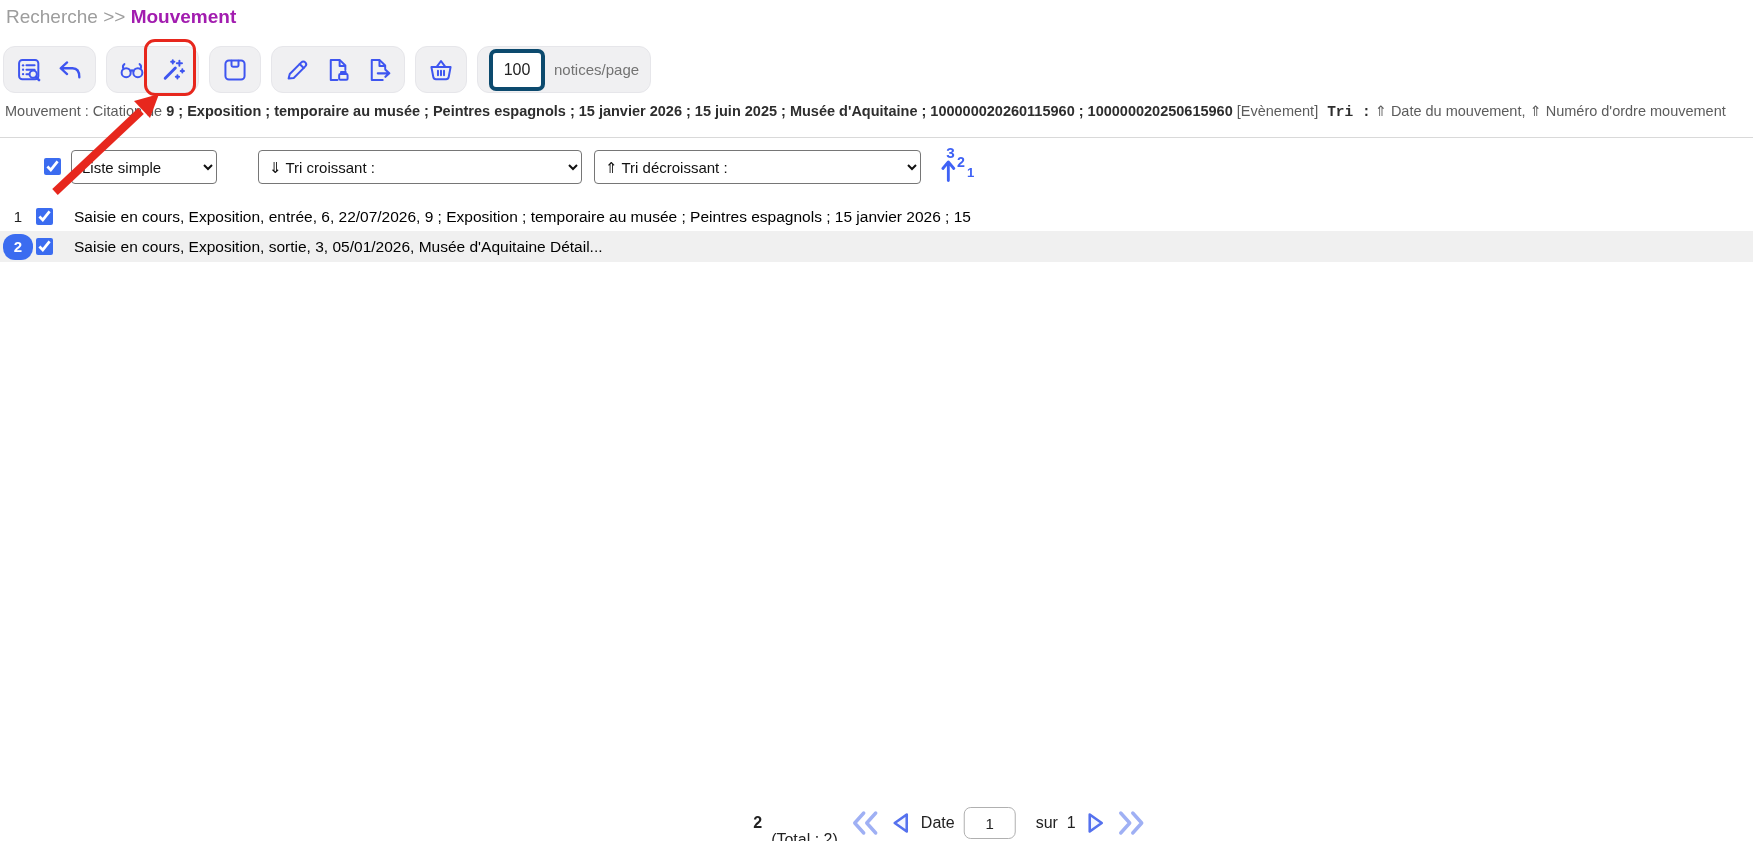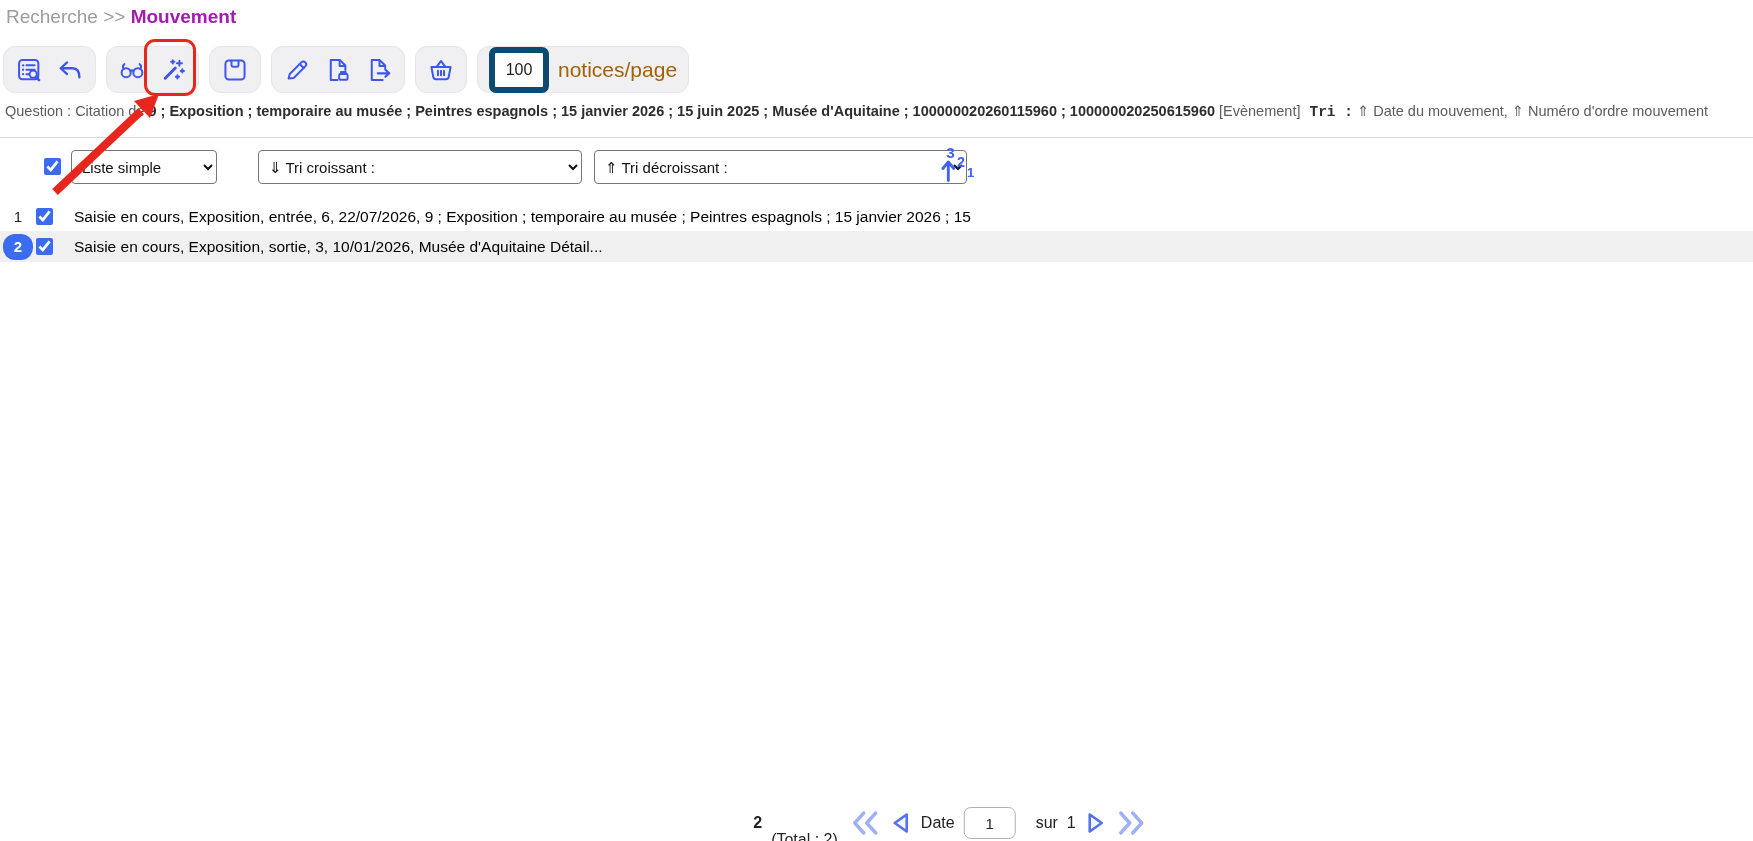--- a/index.html
+++ b/index.html
@@ -12,23 +12,23 @@
   .breadcrumb .current{font-weight:bold;color:#a21caf;}
 
   
   .toolbar{position:absolute;left:3px;top:46px;display:flex;gap:10px;height:47px;}
   .pill{background:#f0f0f2;border:1px solid #e6e6ea;border-radius:12px;
         display:flex;align-items:center;padding:0 11px;gap:13px;box-sizing:border-box;}
   .iconbtn{background:none;border:none;padding:0;margin:0;display:flex;align-items:center;cursor:pointer;}
   .icon{width:28px;height:28px;display:block;}
   .ic{stroke:#3e55f0;fill:none;stroke-width:1.7;stroke-linecap:round;stroke-linejoin:round;}
   .icf{fill:#3e55f0;stroke:none;}
-  .notices-input{width:44px;height:32px;border:6px solid #0c4a6e;border-radius:7px;
+  .notices-input{width:44px;height:32px;border:4px solid #0c4a6e;border-radius:7px;
         font-size:16px;text-align:center;font-family:"Liberation Sans",sans-serif;color:#222;background:#fff;}
-  .notices-label{font-size:21px;color:#a16207;}
+  .notices-label{font-size:15px;color:#737373;}
 
   
   .red-box{position:absolute;left:144px;top:39px;width:46px;height:51px;
         border:3px solid #e7271d;border-radius:11px;z-index:6;pointer-events:none;}
   .red-arrow{position:absolute;left:35px;top:85px;z-index:6;pointer-events:none;}
 
   
   .question{position:absolute;left:5px;top:103px;width:1744px;font-size:14.5px;
         color:#5c5c5c;white-space:nowrap;overflow:hidden;}
   .qb{font-weight:bold;color:#2e2e2e;}
@@ -37,21 +37,21 @@
   .divider{position:absolute;left:0;top:137px;width:100%;height:1px;background:#d9d9d9;}
 
   
   .controls{position:absolute;left:0;top:150px;height:34px;width:100%;}
   input[type=checkbox]{width:17px;height:17px;accent-color:#3b6cf0;margin:0;}
   .cb-all{position:absolute;left:44px;top:8px;}
   select{height:34px;border:1px solid #767676;border-radius:4px;background:#fff;
         font-family:"Liberation Sans",sans-serif;font-size:15px;color:#111;padding:0 6px;position:absolute;top:0;}
   .sel-list{left:71px;width:146px;}
   .sel-asc{left:258px;width:324px;}
-  .sel-desc{left:594px;width:373px;}
+  .sel-desc{left:594px;width:327px;}
   .sort321{position:absolute;left:933px;top:-9px;}
 
   
   .row{position:absolute;left:0;width:100%;height:31px;display:flex;align-items:center;box-sizing:border-box;}
   .row1{top:201px;}
   .row2{top:231px;background:#f0f0f0;}
   .numcol{width:36px;display:flex;justify-content:center;}
   .rownum{font-size:15px;color:#222;}
   .rowbadge{min-width:30px;height:26px;background:#3b6cf0;color:#fff;border-radius:12px;
         font-size:15px;font-weight:bold;display:flex;align-items:center;justify-content:center;}
@@ -166,21 +166,21 @@
   </div>
 </div>
 
 <div class="red-box"></div>
 <svg class="red-arrow" width="140" height="120" viewBox="0 0 140 120">
   <line x1="20" y1="107" x2="106" y2="26" stroke="#e7271d" stroke-width="8"></line>
   <polygon points="124,9 115,33 99,16" fill="#e7271d"></polygon>
 </svg>
 
 <div class="question">
-  <span>Question : </span><span>Citation de </span><span class="qb">9 ; Exposition ; temporaire au musée ; Peintres espagnols ; 15 janvier 2026 ; 15 juin 2025 ; Musée d'Aquitaine ; 100000020260115960 ; 100000020250615960</span><span> [Evènement]</span><span class="qb qtri">Tri :</span><span> ⇑ Date du mouvement, ⇑ Numéro d'ordre mouvement</span>
+  <span>Mouvement : </span><span>Citation de </span><span class="qb">9 ; Exposition ; temporaire au musée ; Peintres espagnols ; 15 janvier 2026 ; 15 juin 2025 ; Musée d'Aquitaine ; 100000020260115960 ; 100000020250615960</span><span> [Evènement]</span><span class="qb qtri">Tri :</span><span> ⇑ Date du mouvement, ⇑ Numéro d'ordre mouvement</span>
 </div>
 
 <div class="divider"></div>
 
 <div class="controls">
   <input type="checkbox" class="cb-all" checked="true" style="">
   <select class="sel-list">
     <option>Liste simple</option>
   </select>
   <select class="sel-asc">
@@ -203,21 +203,21 @@
     </span>
   <input type="checkbox" class="rowcb" checked="true" style="">
   <span class="rowtext">Saisie en cours, Exposition, entrée, 6, 22/07/2026, 9 ; Exposition ; temporaire au musée ; Peintres espagnols ; 15 janvier 2026 ; 15</span>
 </div>
 
 <div class="row row2">
   <span class="numcol">
       <span class="rowbadge">2</span>
     </span>
   <input type="checkbox" class="rowcb" checked="true" style="">
-  <span class="rowtext">Saisie en cours, Exposition, sortie, 3, 10/01/2026, Musée d'Aquitaine Détail...</span>
+  <span class="rowtext">Saisie en cours, Exposition, sortie, 3, 05/01/2026, Musée d'Aquitaine Détail...</span>
 </div>
 
 <div class="pagination">
   <span class="pg-count">2</span>
   <span class="pg-total">(Total : 2)</span>
   <button class="pg-btn">
     <svg width="30" height="26" viewBox="0 0 30 26">
       <path d="M13 3 L4 13 L13 23 M25 3 L16 13 L25 23" stroke="#9fb0f4" stroke-width="3.4" fill="none" stroke-linecap="round" stroke-linejoin="round"></path>
     </svg>
   </button>

